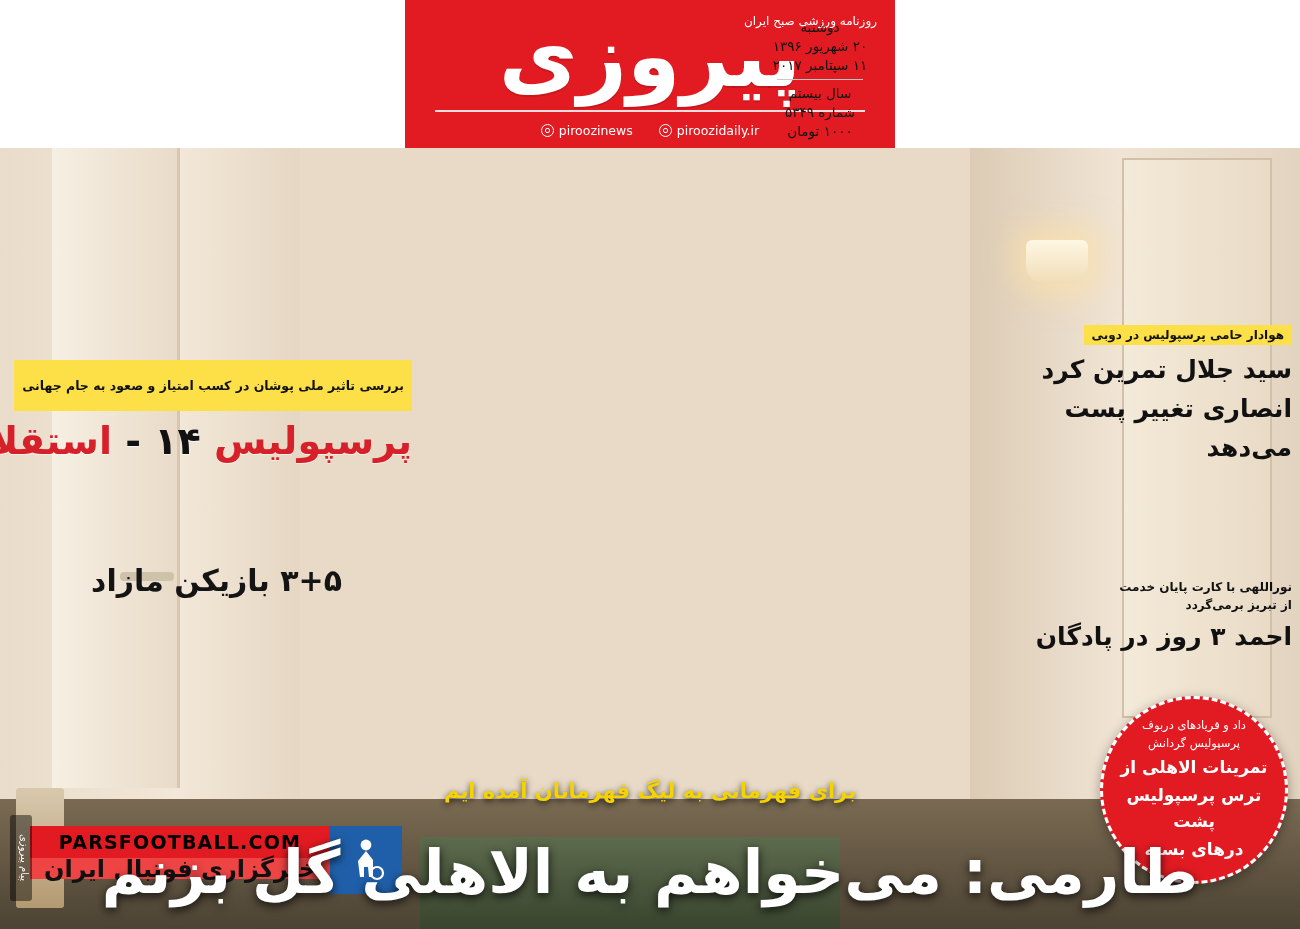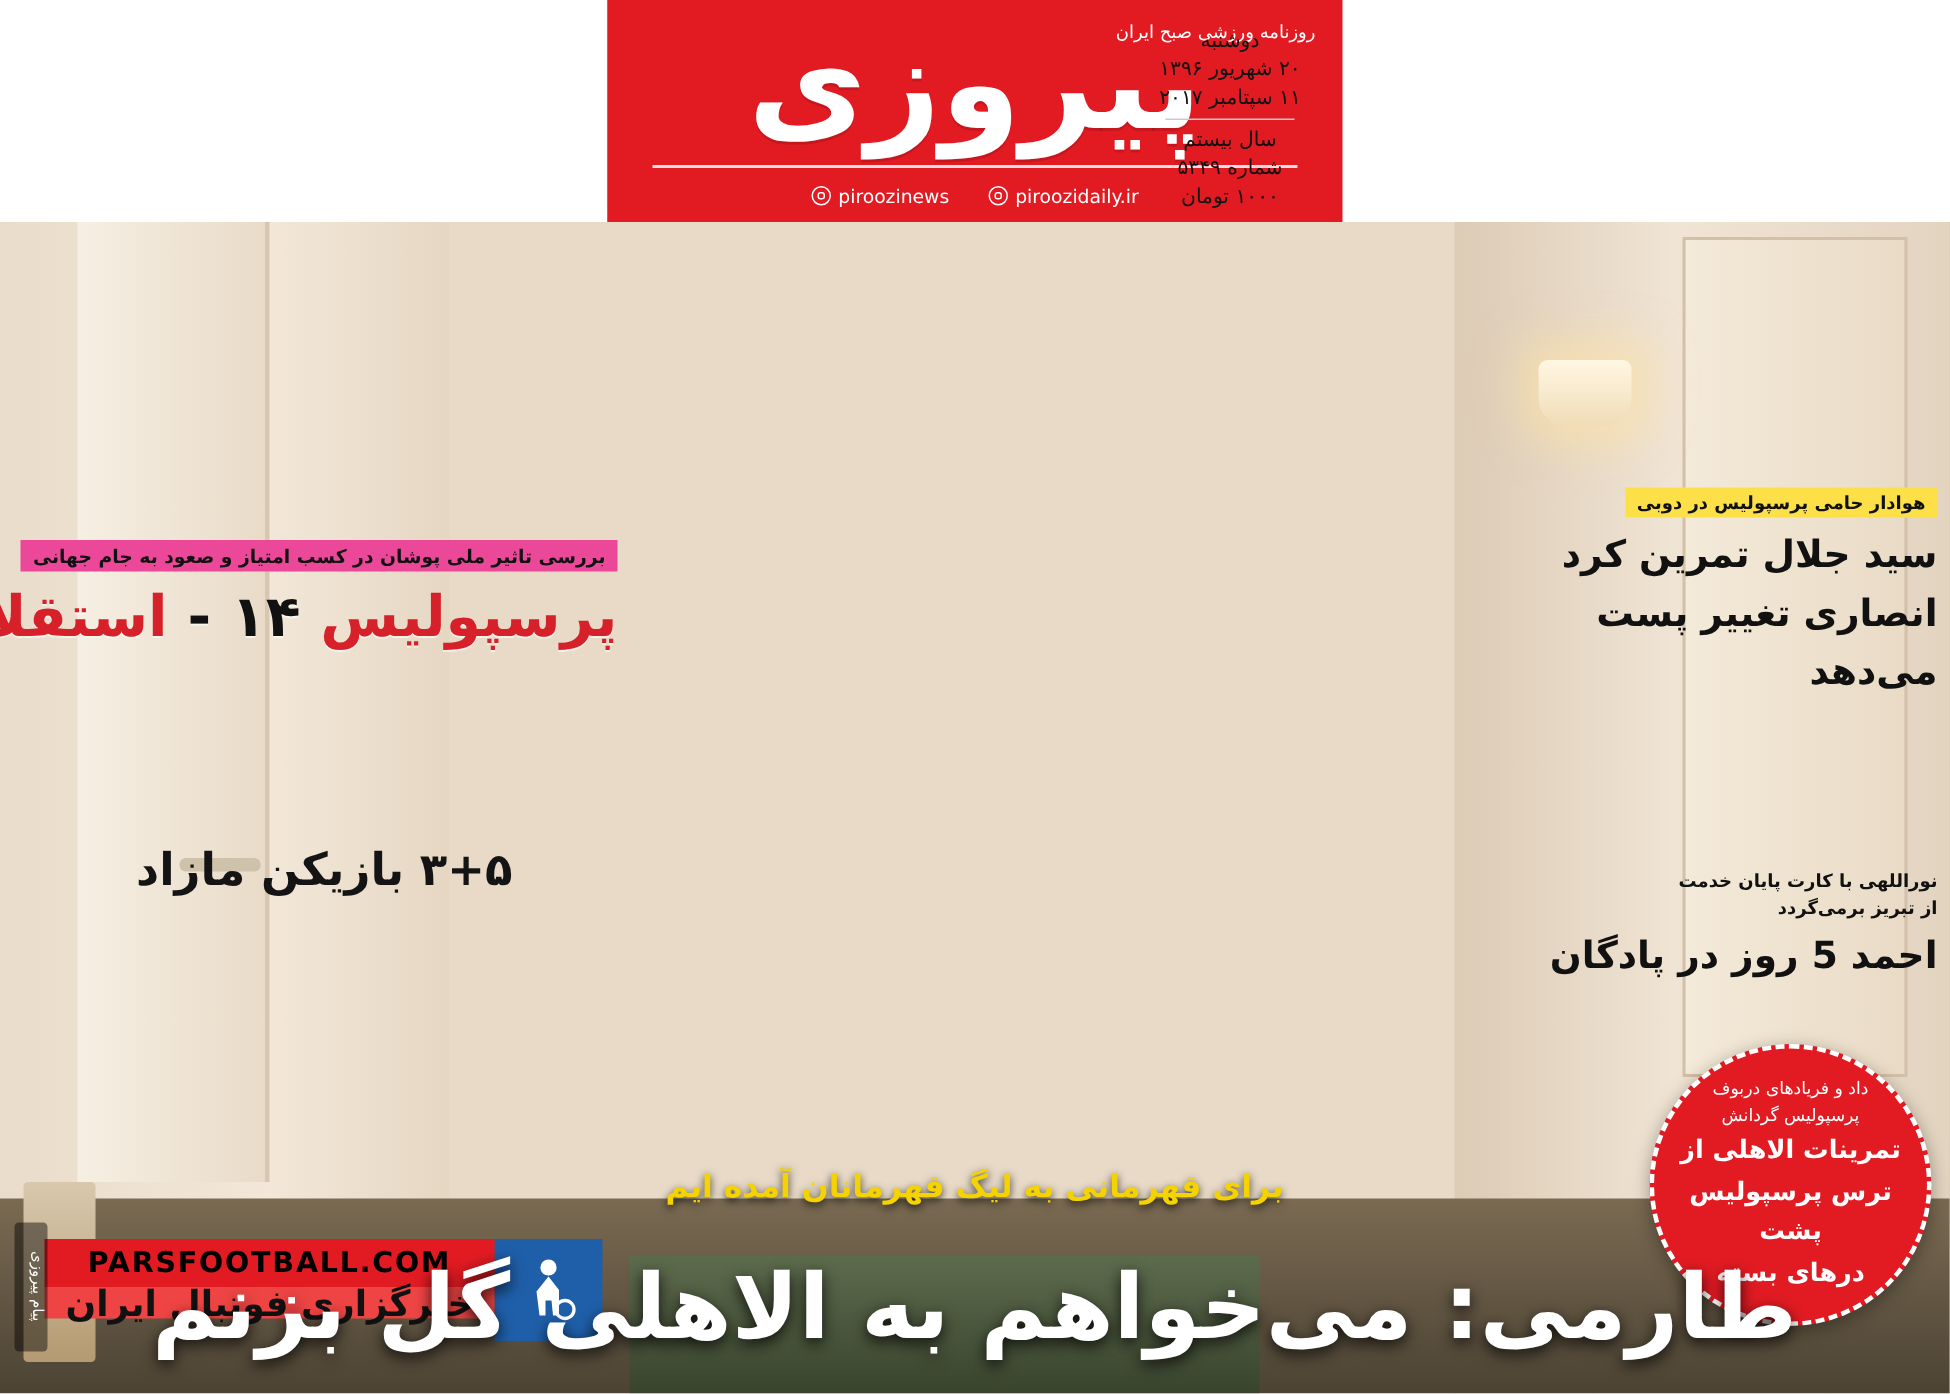--- a/index.html
+++ b/index.html
@@ -162,23 +162,23 @@
 
   
   .player { position: absolute; }
 
   
   .score-block {
     position: absolute; top: 212px; left: 12px;
     width: 400px; text-align: right; direction: rtl;
   }
   .score-kicker {
-    background: #ec4899; color: #111;
+    background: #fde047; color: #111;
     font-size: 12.5px; font-weight: bold;
-    display: inline-block; padding: 3px 8px;
+    display: inline-block; padding: 18px 8px;
   }
   .score-main {
     margin-top: 8px;
     font-size: 38px; font-weight: bold; color: #111;
     text-shadow: 0 1px 0 rgba(255,255,255,.6);
     white-space: nowrap;
   }
   .score-main .red { color: #d6202a; }
 
   
@@ -382,21 +382,21 @@
         <div>سید جلال تمرین کرد</div>
         <div>انصاری تغییر پست می‌دهد</div>
       </div>
     </div>
 
     <div class="right-col2">
       <div class="rc2-kicker">
         <div>نوراللهی با کارت پایان خدمت</div>
         <div>از تبریز برمی‌گردد</div>
       </div>
-      <div class="rc2-head">احمد 5 روز در پادگان</div>
+      <div class="rc2-head">احمد ۳ روز در پادگان</div>
     </div>
 
     <div class="red-circle">
       <div class="rc-sub">داد و فریادهای دربوف</div>
       <div class="rc-sub">پرسپولیس گردانش</div>
       <div class="rc-big">تمرینات الاهلی از</div>
       <div class="rc-big">ترس پرسپولیس پشت</div>
       <div class="rc-big">درهای بسته</div>
     </div>
 

